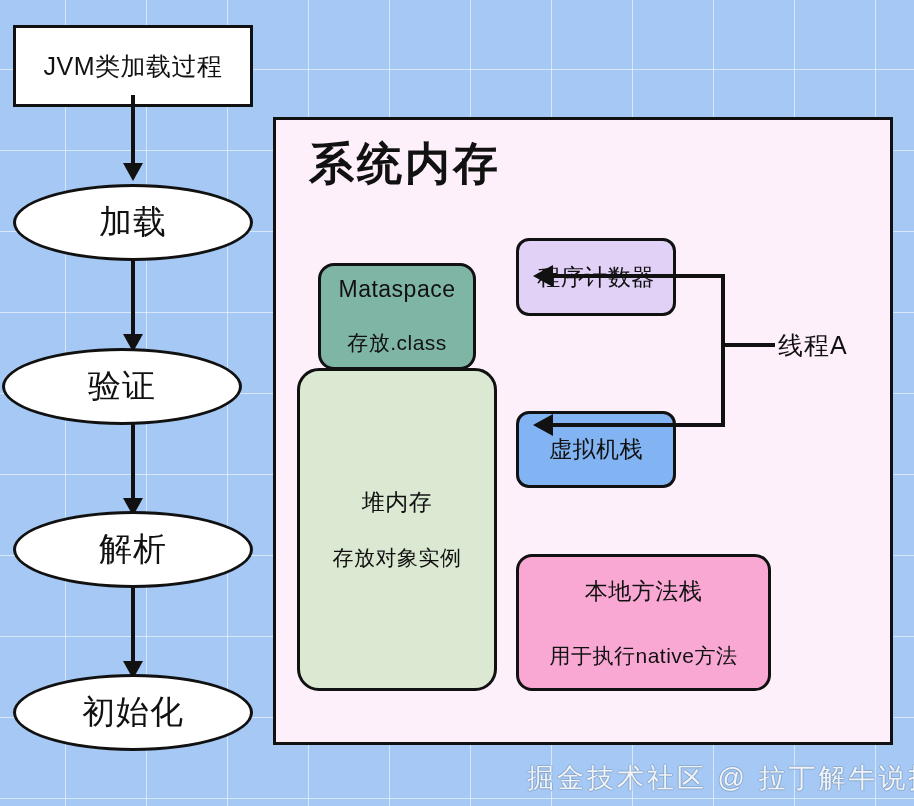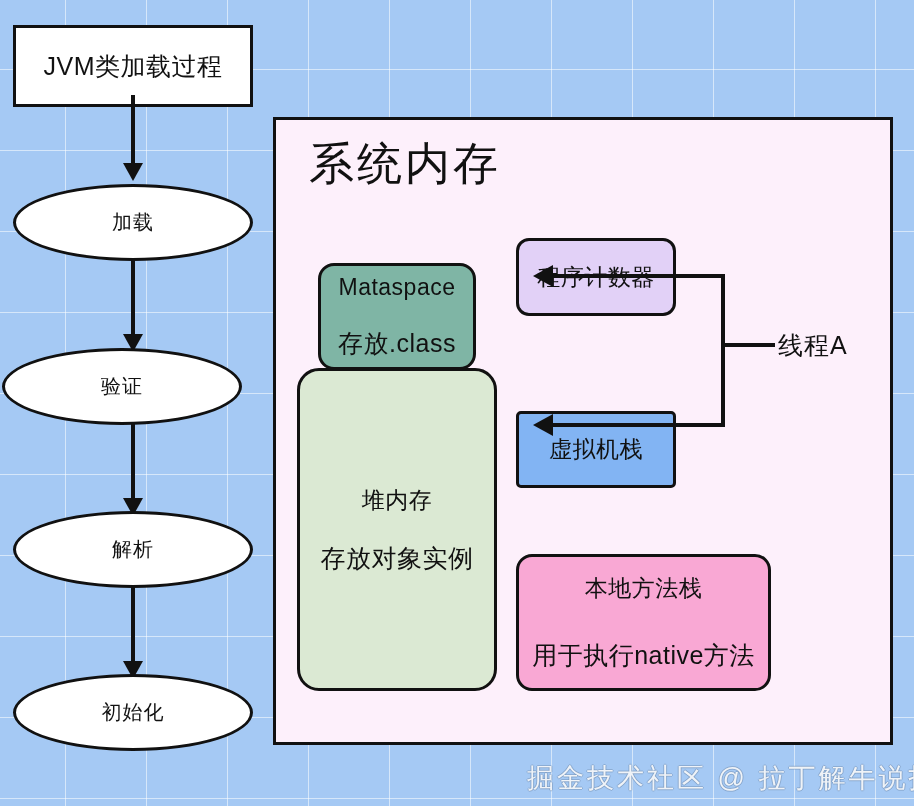--- a/index.html
+++ b/index.html
@@ -35,21 +35,21 @@
     box-sizing: border-box;
   }
   .flow-ellipse {
     position: absolute;
     background: #ffffff;
     border: 3px solid #111111;
     border-radius: 50%;
     display: flex;
     align-items: center;
     justify-content: center;
-    font-size: 20px;
+    font-size: 33px;
     letter-spacing: 1px;
     box-sizing: border-box;
   }
   .arrow-v {
     position: absolute;
     width: 4px;
     background: #111111;
   }
   .arrow-head-down {
     position: absolute;
@@ -69,43 +69,43 @@
     height: 628px;
     background: #fdf0fb;
     border: 3px solid #111111;
     box-sizing: border-box;
   }
   #mem-title {
     position: absolute;
     left: 33px;
     top: 14px;
     font-size: 45px;
-    font-weight: normal;
+    font-weight: bold;
     letter-spacing: 3px;
     color: #111111;
   }
   .mem-box {
     position: absolute;
     border: 3px solid #111111;
     border-radius: 14px;
     box-sizing: border-box;
     display: flex;
     flex-direction: column;
     align-items: center;
     justify-content: center;
     text-align: center;
     color: #111111;
   }
   .mem-box .l1 { font-size: 23px; letter-spacing: 0.5px; }
-  .mem-box .l2 { font-size: 25px; letter-spacing: 0.5px; margin-top: 26px; }
+  .mem-box .l2 { font-size: 21px; letter-spacing: 0.5px; margin-top: 26px; }
 
   #box-metaspace { left: 315px; top: 232px; width: 158px; height: 107px; background: #7fb5a5; border-radius: 16px; }
   #box-heap      { left: 294px; top: 365px; width: 200px; height: 323px; background: #dbe9d3; border-radius: 22px; }
   #box-pc        { left: 513px; top: 235px; width: 160px; height: 78px;  background: #e2d1f7; border-radius: 13px; }
-  #box-vmstack   { left: 513px; top: 408px; width: 160px; height: 77px;  background: #82b4f3; border-radius: 5px; }
+  #box-vmstack   { left: 513px; top: 408px; width: 160px; height: 77px;  background: #82b4f3; border-radius: 13px; }
   #box-native    { left: 513px; top: 551px; width: 255px; height: 137px; background: #f9a8d4; border-radius: 16px; gap: 9px; }
 
   
   .br-line { position: absolute; background: #111111; }
   #br-vert   { left: 721px; top: 274px; width: 4px;  height: 153px; }
   #br-top    { left: 553px; top: 274px; width: 170px; height: 4px; }
   #br-bot    { left: 553px; top: 423px; width: 170px; height: 4px; }
   #br-stub   { left: 723px; top: 343px; width: 52px;  height: 4px; }
   .br-arrow-left {
     position: absolute;

